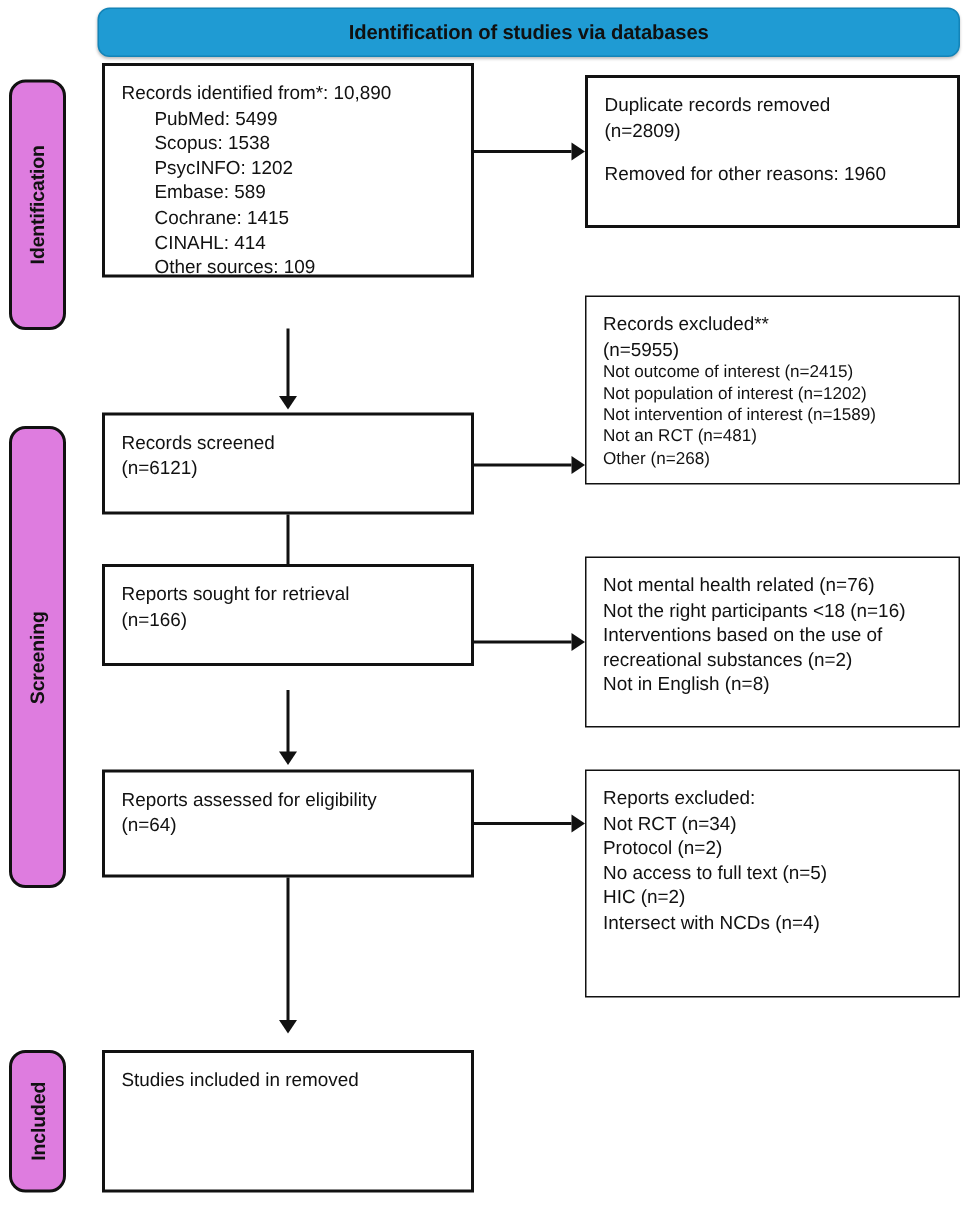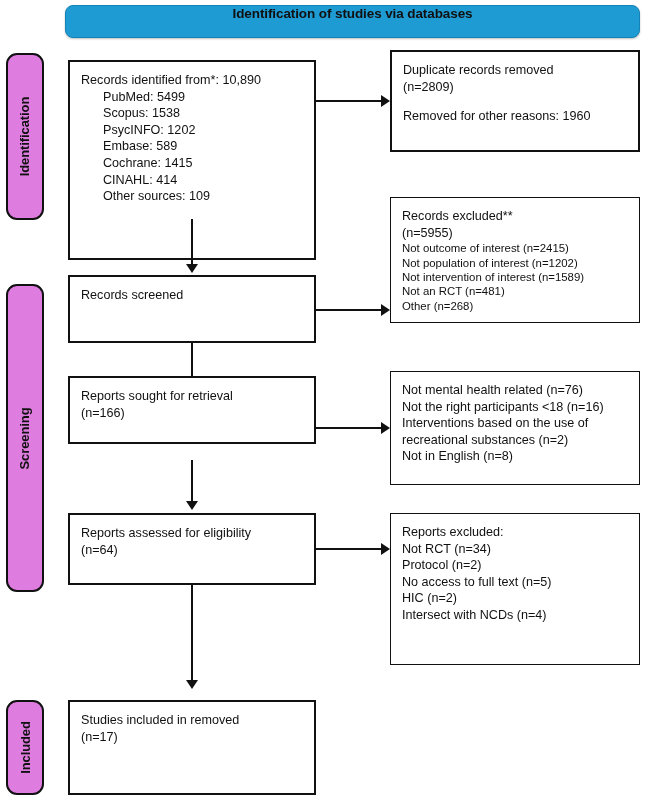--- a/index.html
+++ b/index.html
@@ -25,20 +25,21 @@
     position: absolute;
     left: 65px;
     top: 5px;
     width: 575px;
     height: 33px;
     background: #1F9BD3;
     border: 1px solid #1384B8;
     border-radius: 8px;
     box-sizing: border-box;
     display: flex;
+    align-items: center;
     justify-content: center;
     box-shadow: 0 1px 2px rgba(0,0,0,0.25);
   }
   .banner-text {
     font-size: 13.5px;
     font-weight: bold;
     color: #101010;
     letter-spacing: -0.1px;
     white-space: nowrap;
   }
@@ -126,21 +127,21 @@
   </div>
 
   <div class="phase" style="top:284px; height:308px;">
     <span class="phase-text">Screening</span>
   </div>
 
   <div class="phase" style="top:700px; height:95px;">
     <span class="phase-text">Included</span>
   </div>
 
-  <div class="box" style="left:68px; top:60px; width:248px; height:200px;">
+  <div class="box" style="left:68px; top:42px; width:248px; height:143px;">
     <div class="line">Records identified from*: 10,890</div>
     <div class="line indent">PubMed: 5499</div>
     <div class="line indent">Scopus: 1538</div>
     <div class="line indent">PsycINFO: 1202</div>
     <div class="line indent">Embase: 589</div>
     <div class="line indent">Cochrane: 1415</div>
     <div class="line indent">CINAHL: 414</div>
     <div class="line indent">Other sources: 109</div>
   </div>
 
@@ -162,20 +163,21 @@
     <div class="line">(n=5955)</div>
     <div class="line small">Not outcome of interest (n=2415)</div>
     <div class="line small">Not population of interest (n=1202)</div>
     <div class="line small">Not intervention of interest (n=1589)</div>
     <div class="line small">Not an RCT (n=481)</div>
     <div class="line small">Other (n=268)</div>
   </div>
 
   <div class="box" style="left:68px; top:275px; width:248px; height:68px;">
     <div class="line">Records screened</div>
+    <div class="line">(n=6121)</div>
   </div>
 
   <div class="conn hline" style="left:316px; top:309px; width:65px;"></div>
   <div class="arrow-right" style="left:381px; top:304px;"></div>
 
   <div class="conn vline" style="left:191px; top:343px; height:40px;"></div>
   <div class="arrow-down" style="left:186px; top:381px;"></div>
 
   <div class="box thin" style="left:390px; top:371px; width:250px; height:114px;">
     <div class="line">Not mental health related (n=76)</div>
@@ -211,16 +213,15 @@
   </div>
 
   <div class="conn hline" style="left:316px; top:548px; width:65px;"></div>
   <div class="arrow-right" style="left:381px; top:543px;"></div>
 
   <div class="conn vline" style="left:191px; top:585px; height:97px;"></div>
   <div class="arrow-down" style="left:186px; top:680px;"></div>
 
   <div class="box" style="left:68px; top:700px; width:248px; height:95px;">
     <div class="line">Studies included in removed</div>
-    <div class="line">(n=17)</div>
   </div>
 
 </div>
 
 </body></html>

